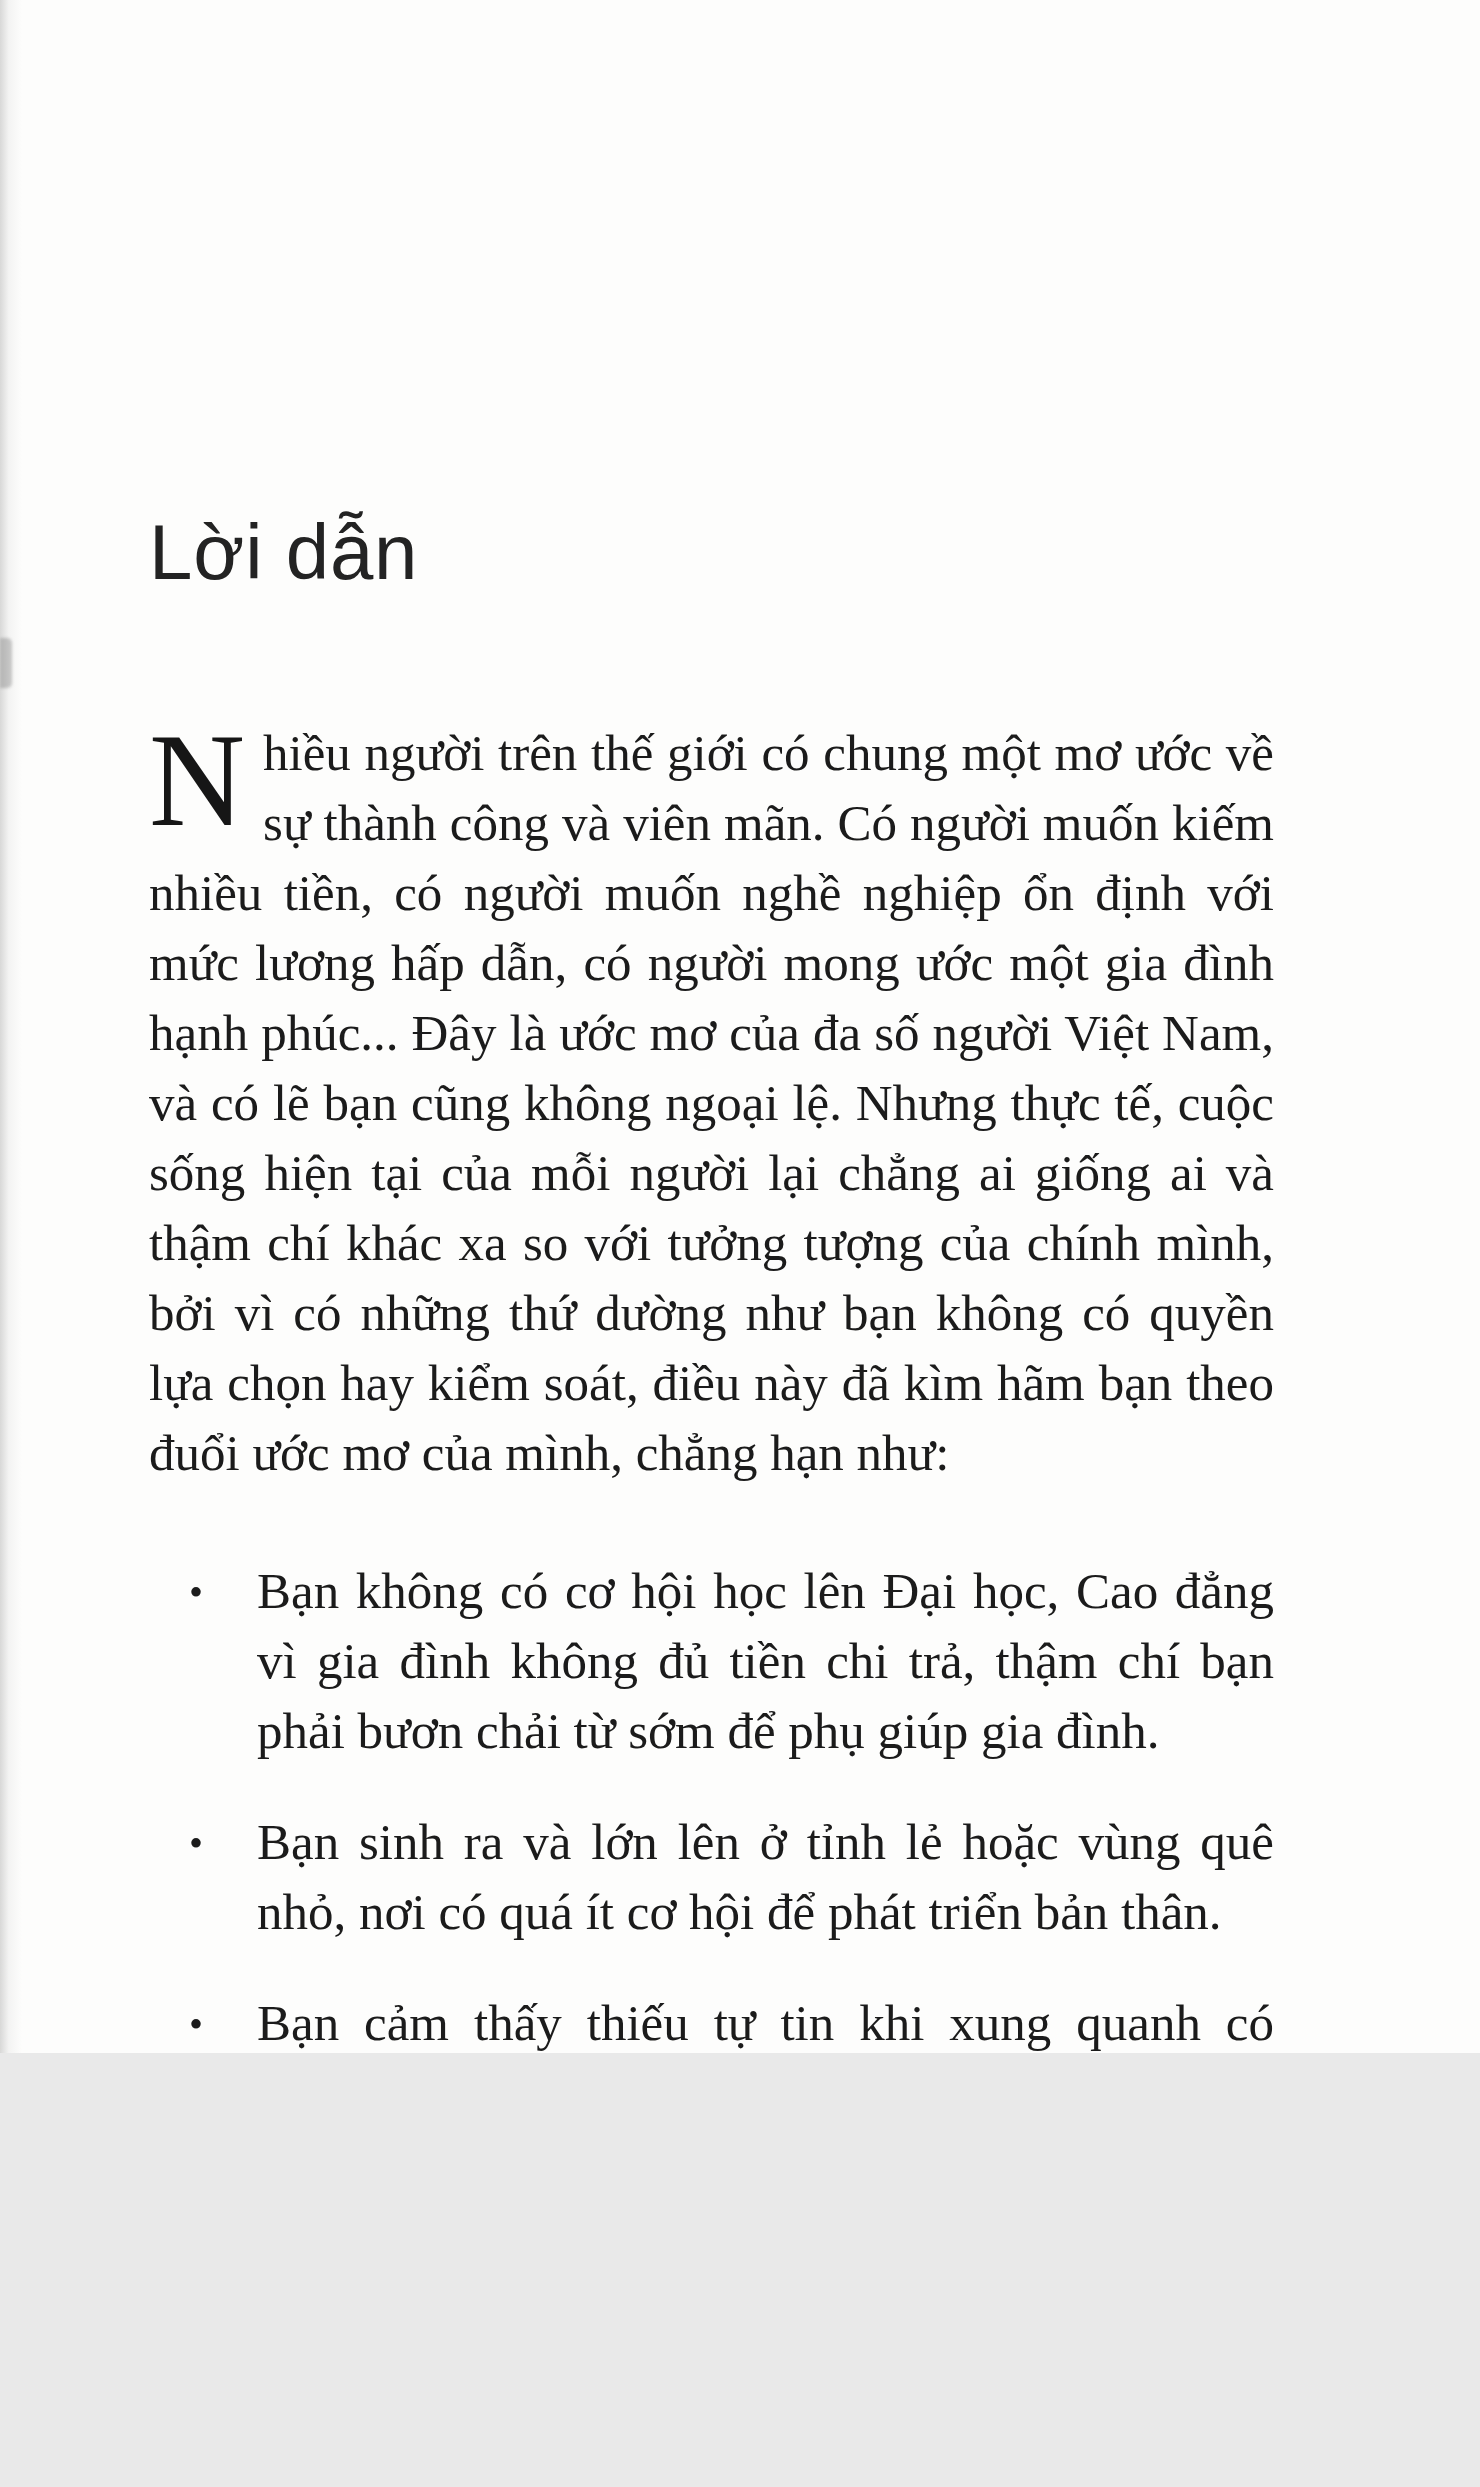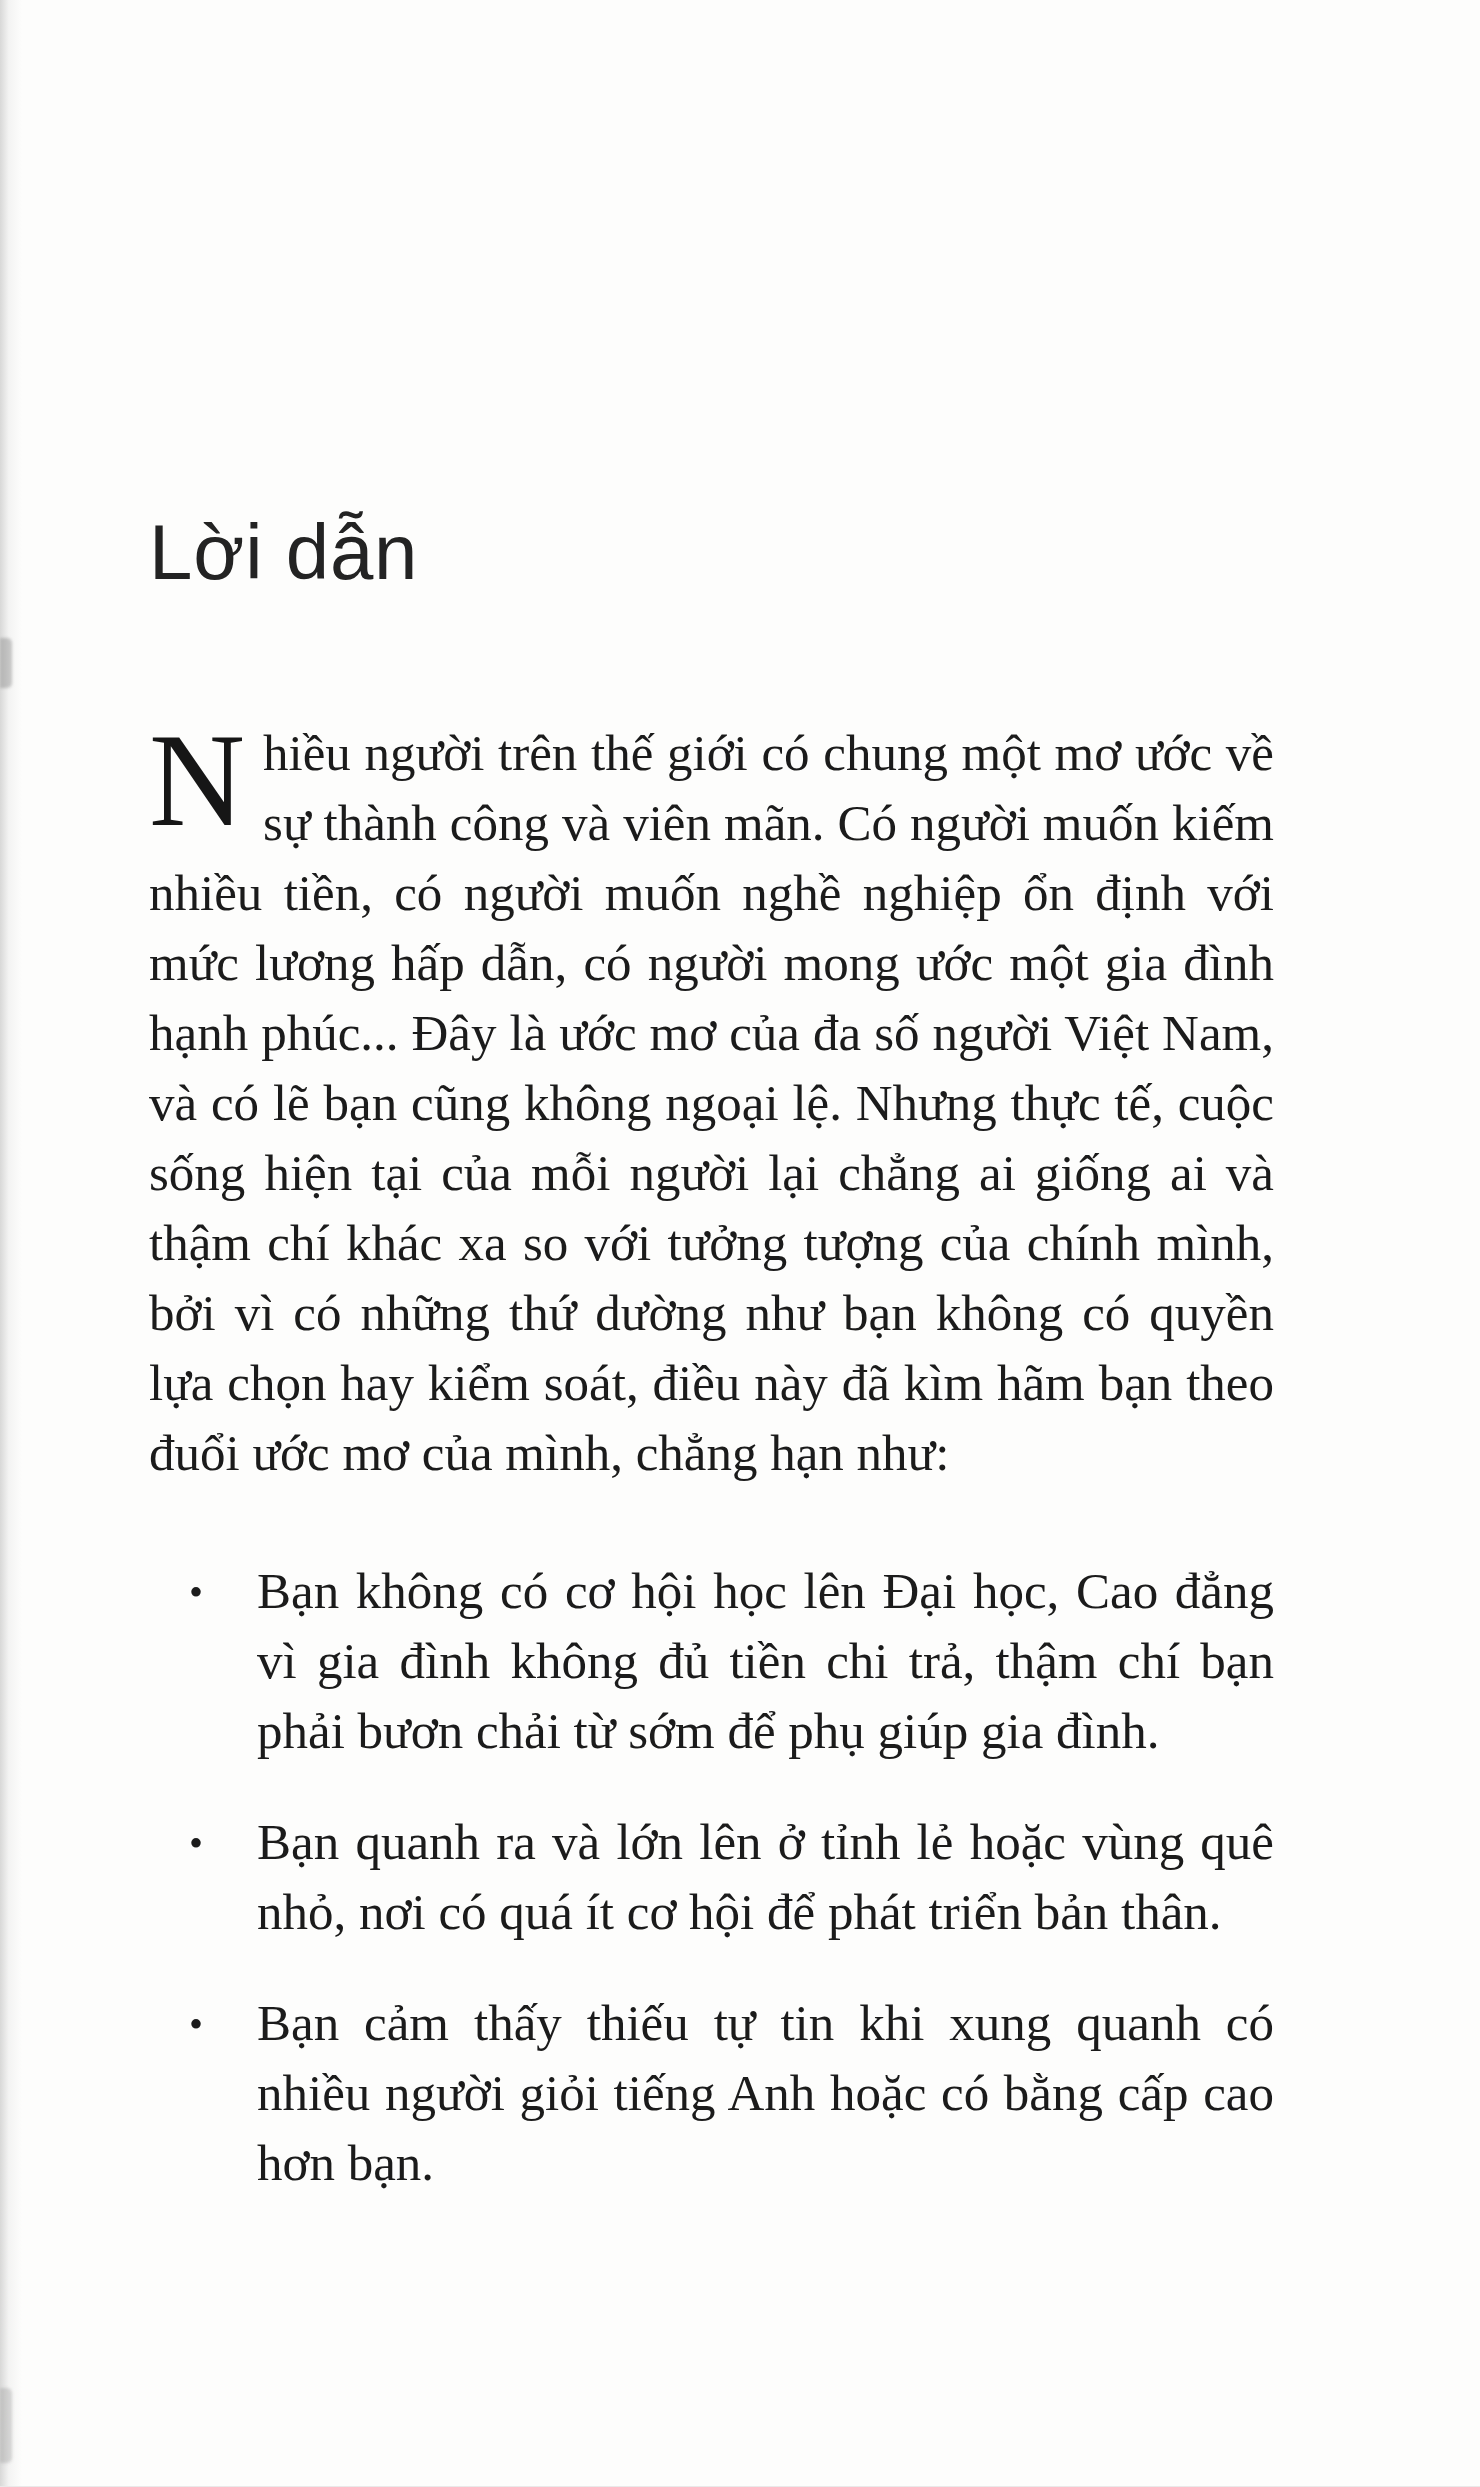--- a/index.html
+++ b/index.html
@@ -3,21 +3,21 @@
 <meta charset="utf-8">
 <style>
   html, body {
     margin: 0;
     padding: 0;
     background: #e9e9e9;
   }
   .page {
     position: relative;
     width: 1481px;
-    height: 2486px;
+    height: 2053px;
     background: #fdfdfc;
     overflow: hidden;
     box-sizing: border-box;
   }
   
   .edge-shadow {
     position: absolute;
     left: 0;
     top: 0;
     width: 21.6px;
@@ -111,21 +111,21 @@
 
       <p class="intro"><span class="dropcap">N</span><span>hiều người trên thế giới có chung một mơ ước về sự thành công và viên mãn. Có người muốn kiếm nhiều tiền, có người muốn nghề nghiệp ổn định với mức lương hấp dẫn, có người mong ước một gia đình hạnh phúc... Đây là ước mơ của đa số người Việt Nam, và có lẽ bạn cũng không ngoại lệ. Nhưng thực tế, cuộc sống hiện tại của mỗi người lại chẳng ai giống ai và thậm chí khác xa so với tưởng tượng của chính mình, bởi vì có những thứ dường như bạn không có quyền lựa chọn hay kiểm soát, điều này đã kìm hãm bạn theo đuổi ước mơ của mình, chẳng hạn như:</span></p>
 
       <ul class="bullet-list">
         <li>
           <span class="bullet-marker">•</span>
           <span>Bạn không có cơ hội học lên Đại học, Cao đẳng vì gia đình không đủ tiền chi trả, thậm chí bạn phải bươn chải từ sớm để phụ giúp gia đình.</span>
         </li>
         <li>
           <span class="bullet-marker">•</span>
-          <span>Bạn quanh ra và lớn lên ở tỉnh lẻ hoặc vùng quê nhỏ, nơi có quá ít cơ hội để phát triển bản thân.</span>
+          <span>Bạn sinh ra và lớn lên ở tỉnh lẻ hoặc vùng quê nhỏ, nơi có quá ít cơ hội để phát triển bản thân.</span>
         </li>
         <li>
           <span class="bullet-marker">•</span>
           <span>Bạn cảm thấy thiếu tự tin khi xung quanh có nhiều người giỏi tiếng Anh hoặc có bằng cấp cao hơn bạn.</span>
         </li>
       </ul>
 
     </div>
   </div>
 </div>

